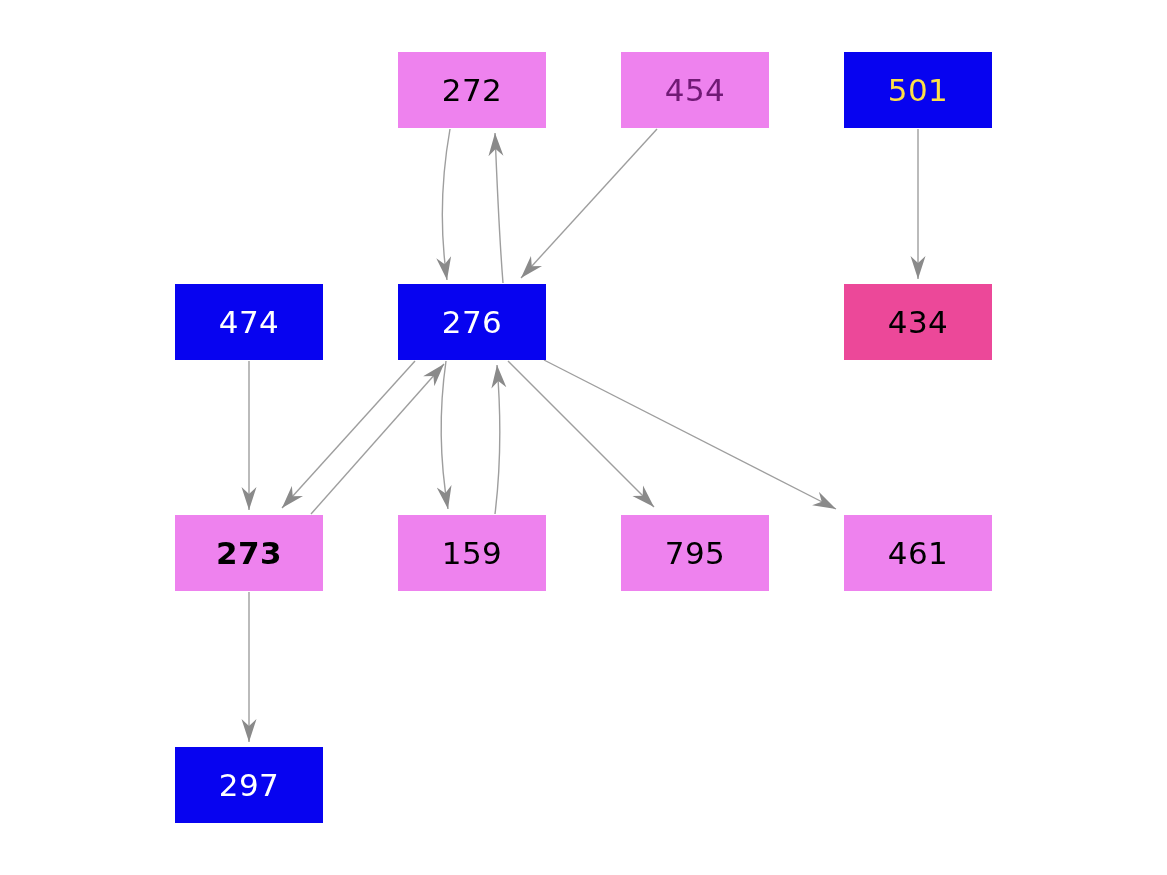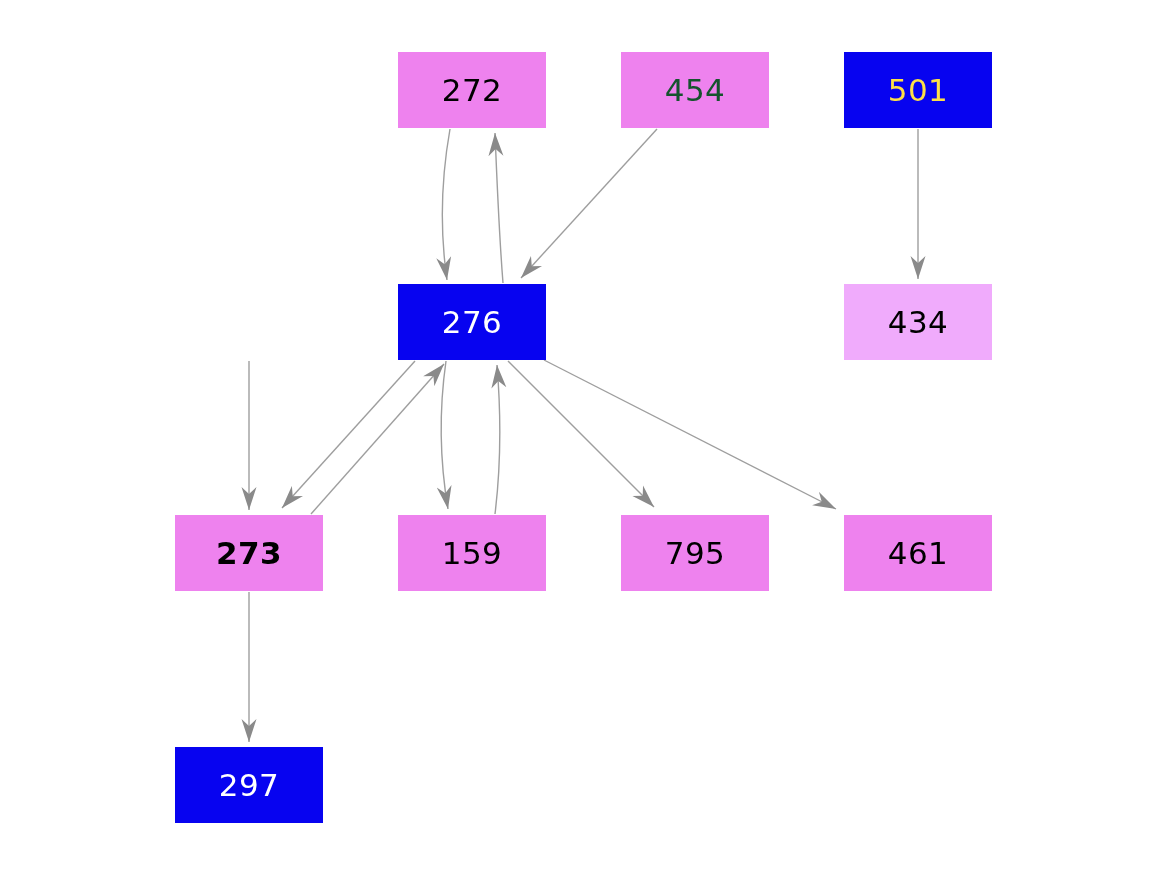--- a/index.html
+++ b/index.html
@@ -72,29 +72,32 @@
         <path d="M 508,361 L 654,507" class="edge-path" stroke="#9e9e9e" marker-end="url(#arrowhead)"></path>
         <path d="M 544,360 L 836,509" class="edge-path" stroke="#9e9e9e" marker-end="url(#arrowhead)"></path>
         <path d="M 249,592 L 249,742" class="edge-path" stroke="#9e9e9e" marker-end="url(#arrowhead)"></path>
       </g>
   </svg>
   <div id="node-layer">
       <div class="node" style="left: 398px; top: 52px; width: 148px; height: 76px; background: rgb(238, 130, 238);">
         <span class="node-label" style="color: rgb(0, 0, 0);">272</span>
       </div>
       <div class="node" style="left: 621px; top: 52px; width: 148px; height: 76px; background: rgb(238, 130, 238);">
-        <span class="node-label" style="color: #14532d;">454</span>
+        <span class="node-label" style="color: #701a75;">454</span>
       </div>
       <div class="node" style="left: 844px; top: 52px; width: 148px; height: 76px; background: rgb(7, 3, 240);">
         <span class="node-label" style="color: #fde047;">501</span>
       </div>
+      <div class="node" style="left: 175px; top: 284px; width: 148px; height: 76px; background: rgb(7, 3, 240);">
+        <span class="node-label" style="color: rgb(255, 255, 255);">474</span>
+      </div>
       <div class="node" style="left: 398px; top: 284px; width: 148px; height: 76px; background: rgb(7, 3, 240);">
         <span class="node-label" style="color: rgb(255, 255, 255); text-align: right;">276</span>
       </div>
-      <div class="node" style="left: 844px; top: 284px; width: 148px; height: 76px; background: #f0abfc;">
+      <div class="node" style="left: 844px; top: 284px; width: 148px; height: 76px; background: #ec4899;">
         <span class="node-label" style="color: rgb(0, 0, 0);">434</span>
       </div>
       <div class="node" style="left: 175px; top: 515px; width: 148px; height: 76px; background: rgb(238, 130, 238);">
         <span class="node-label" style="color: rgb(0, 0, 0); font-weight: bold;">273</span>
       </div>
       <div class="node" style="left: 398px; top: 515px; width: 148px; height: 76px; background: rgb(238, 130, 238);">
         <span class="node-label" style="color: rgb(0, 0, 0);">159</span>
       </div>
       <div class="node" style="left: 621px; top: 515px; width: 148px; height: 76px; background: rgb(238, 130, 238);">
         <span class="node-label" style="color: rgb(0, 0, 0);">795</span>

